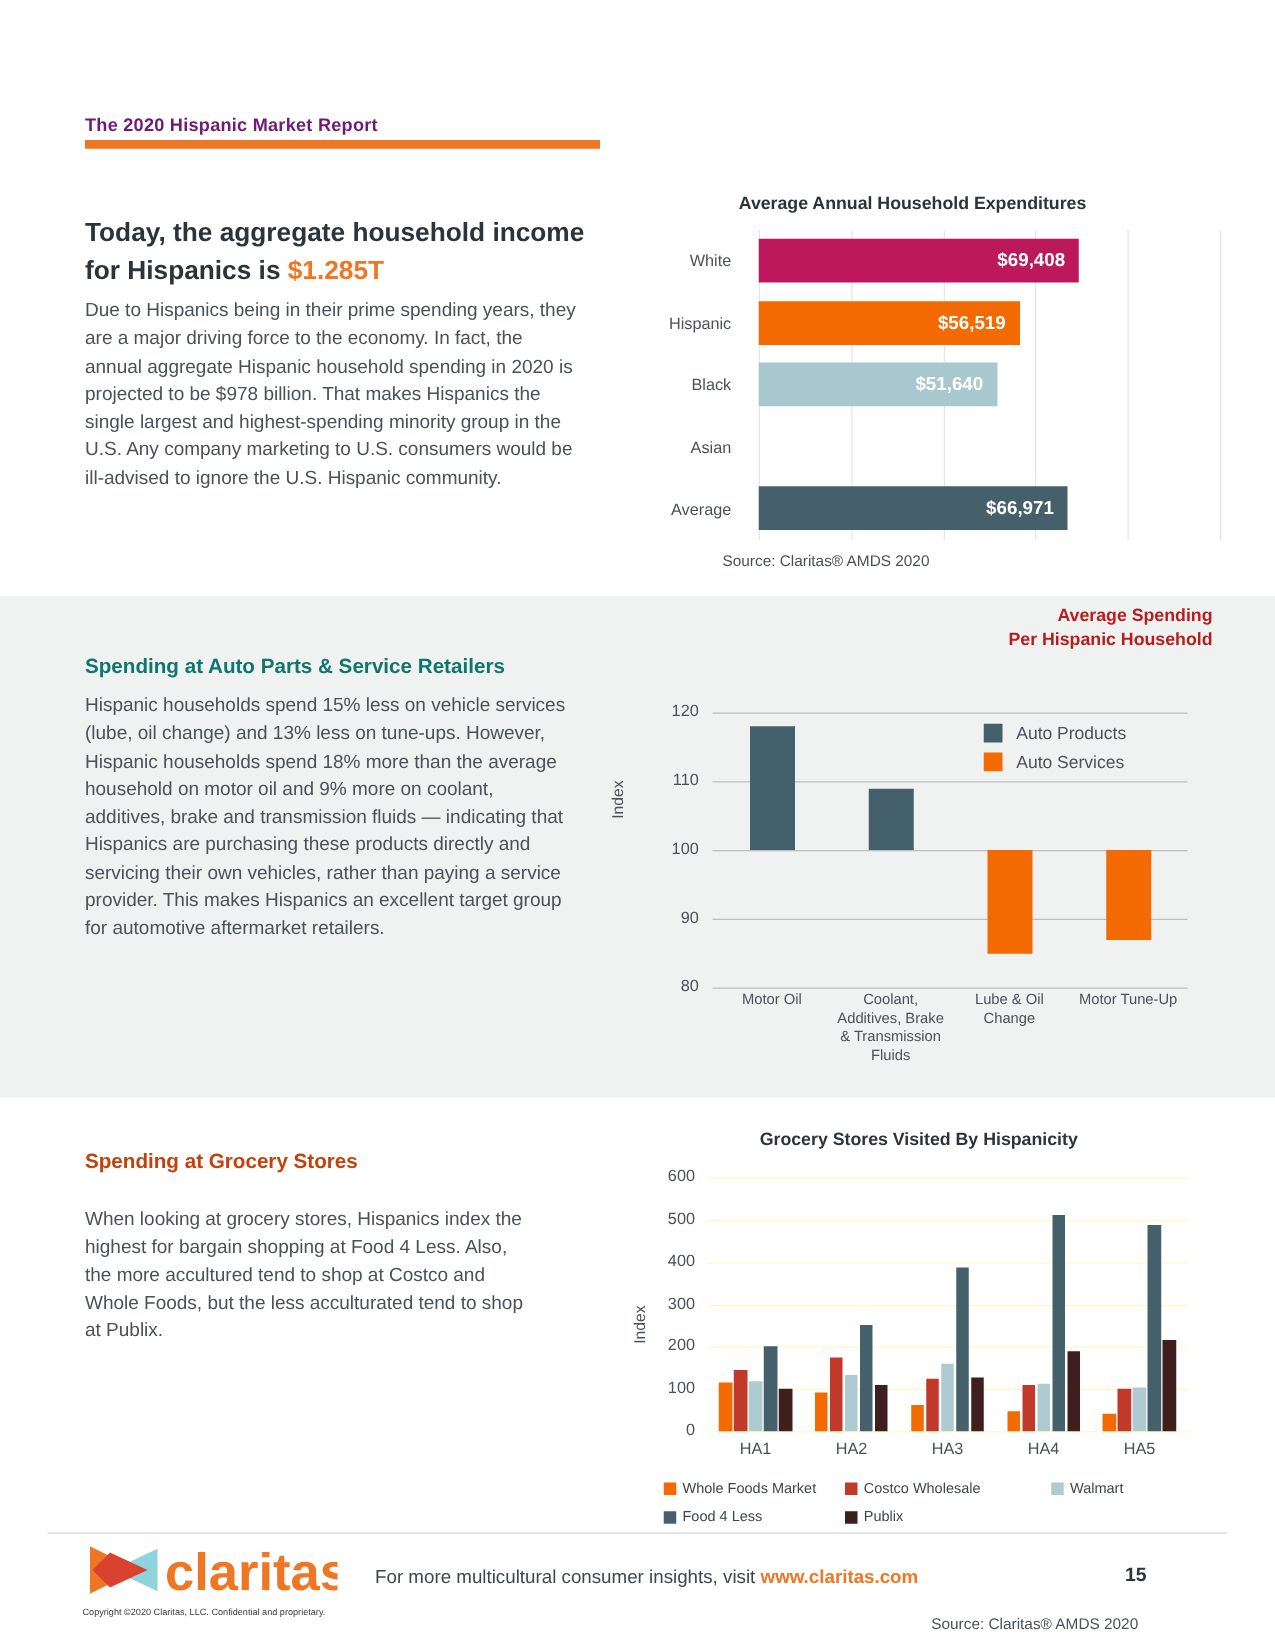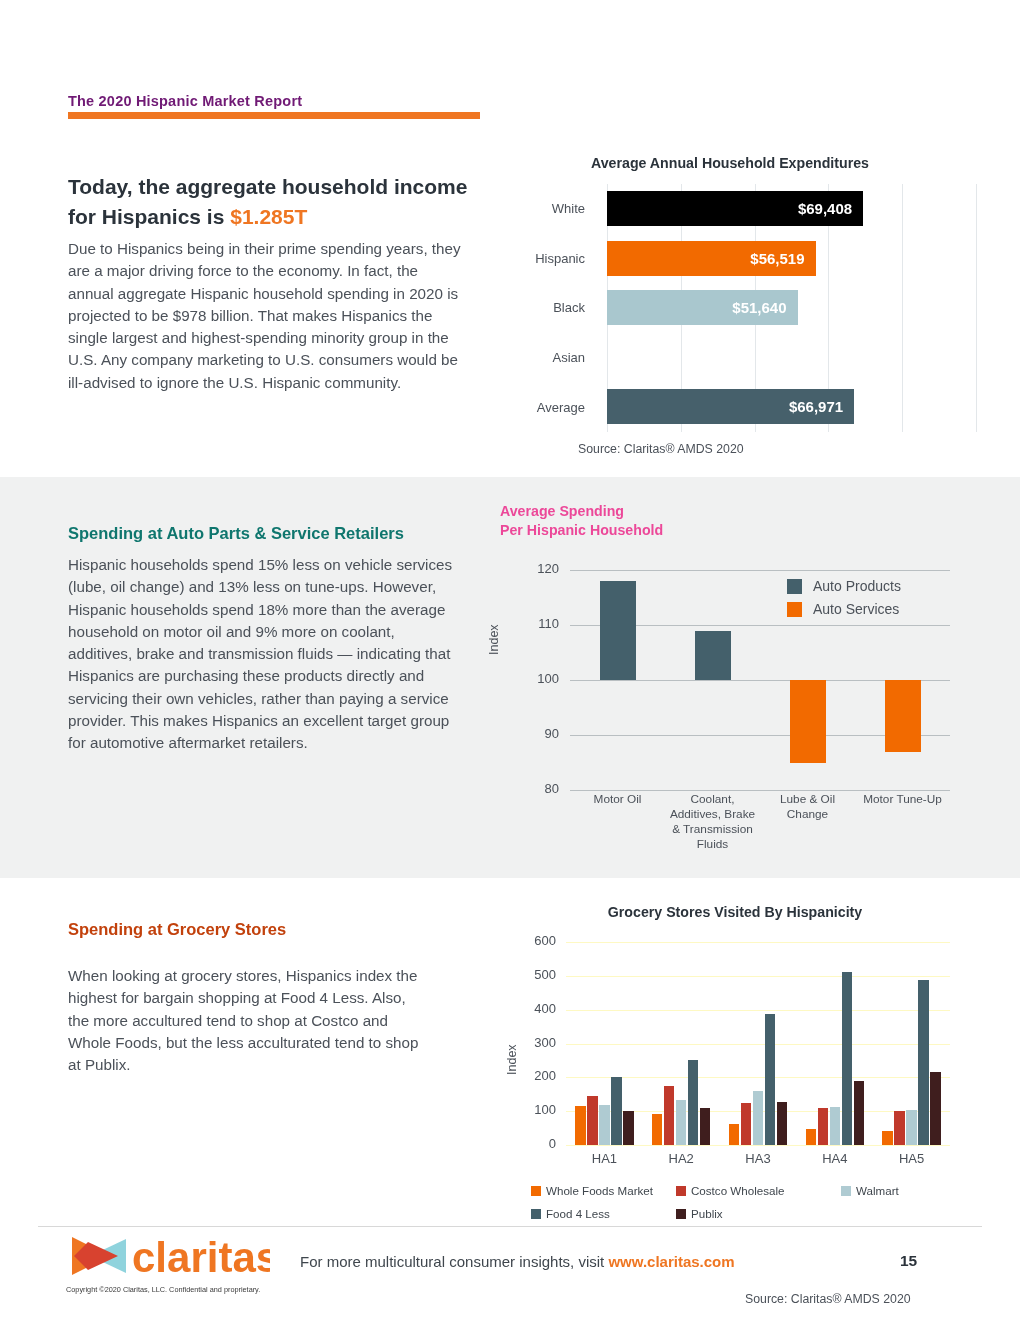--- a/index.html
+++ b/index.html
@@ -70,23 +70,23 @@
     position: absolute; left: 68px; top: 524px;
     font-size: 16.5px; font-weight: bold; color: #0f766e;
   }
   .s2-body {
     position: absolute; left: 68px; top: 554px; width: 392px;
     font-size: 15.2px; line-height: 22.3px; color: #4b5159;
   }
 
   
   .c2-title {
-    position: absolute; left: 500px; top: 502px; width: 470px;
-    text-align: left; font-size: 14.2px; font-weight: bold;
-    line-height: 19px; color: #ec4899;
+    position: absolute; left: 500px; top: 484px; width: 470px;
+    text-align: right; font-size: 14.2px; font-weight: bold;
+    line-height: 19px; color: #b91c1c;
   }
   #chart2 { position: absolute; left: 570px; top: 570px; width: 380px; height: 220px; }
   .c2-grid { position: absolute; left: 0; width: 380px; height: 1px; background: #b9bfc2; }
   .c2-ytick {
     position: absolute; right: 100%; width: 40px; text-align: right;
     padding-right: 11px; font-size: 13px; color: #4b5159; transform: translateY(-9px);
   }
   .c2-axislabel {
     position: absolute; left: 487px; top: 655px;
     font-size: 12.5px; color: #4b5159;
@@ -179,21 +179,21 @@
   <div class="c1-title">Average Annual Household Expenditures</div>
   <div id="chart1">
       <div class="c1-grid" style="left: 91px;"></div>
       <div class="c1-grid" style="left: 164.8px;"></div>
       <div class="c1-grid" style="left: 238.6px;"></div>
       <div class="c1-grid" style="left: 312.4px;"></div>
       <div class="c1-grid" style="left: 386.2px;"></div>
       <div class="c1-grid" style="left: 460px;"></div>
       <div class="c1-row" style="top: 0px;">
         <div class="c1-lbl">White</div>
-        <div class="c1-bar" style="width: 256.116px; background: #000000;">
+        <div class="c1-bar" style="width: 256.116px; background: #be185d;">
           <span class="c1-val">$69,408</span>
         </div>
       </div>
       <div class="c1-row" style="top: 49.6px;">
         <div class="c1-lbl">Hispanic</div>
         <div class="c1-bar" style="width: 208.555px; background: rgb(242, 106, 0);">
           <span class="c1-val">$56,519</span>
         </div>
       </div>
       <div class="c1-row" style="top: 99.2px;">

